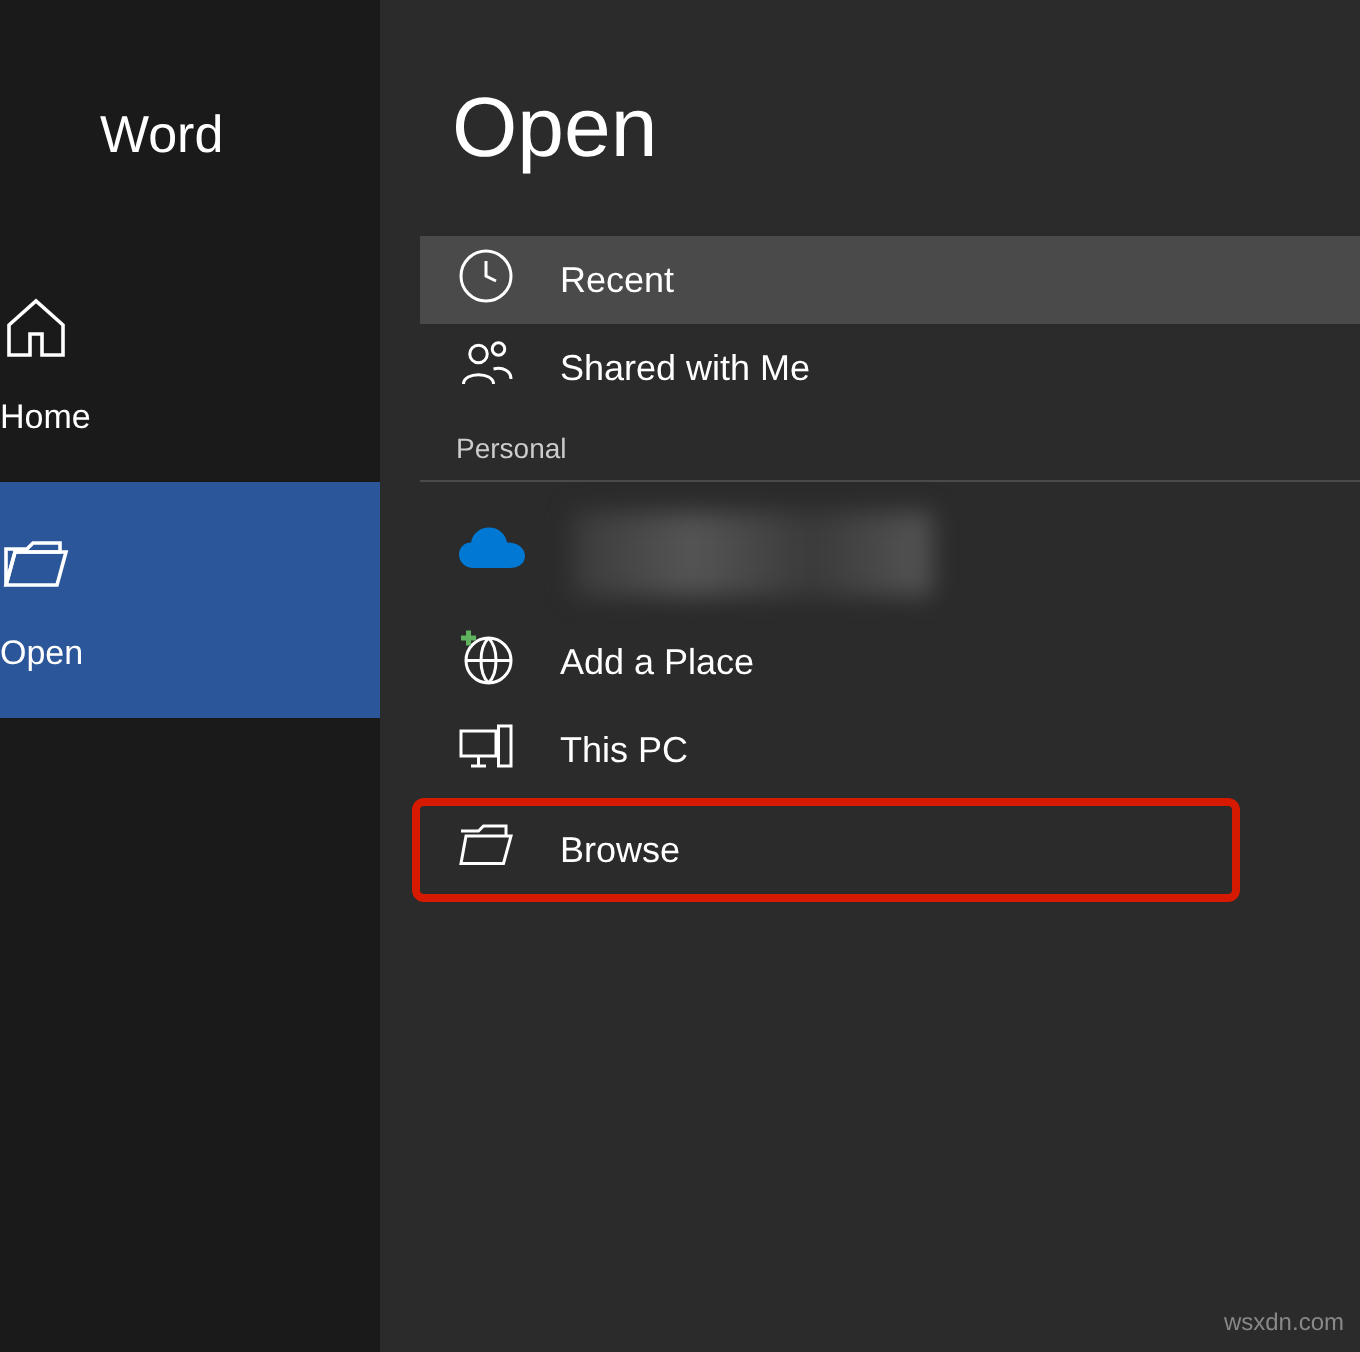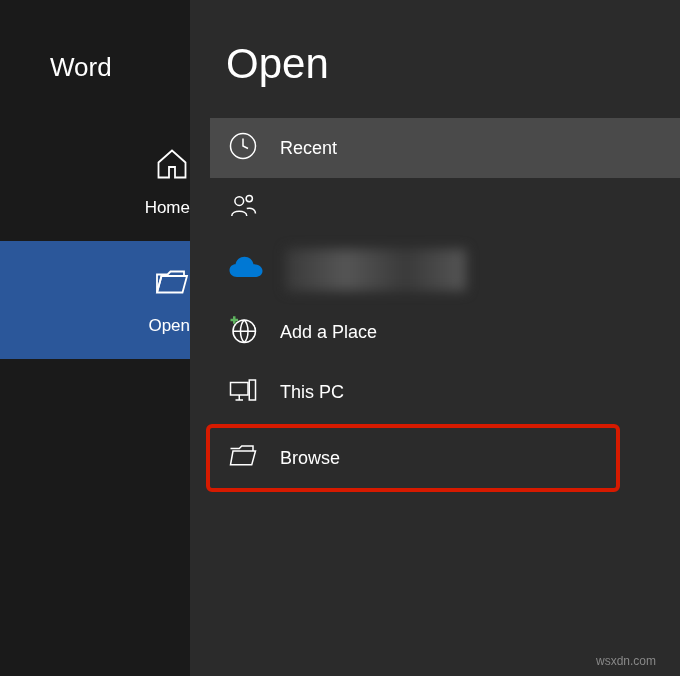--- a/index.html
+++ b/index.html
@@ -27,21 +27,21 @@
     }
     .app-title {
       font-size: 26px;
       font-weight: 400;
       padding: 0 0 40px 50px;
       color: #fff;
     }
     .nav-item {
       display: flex;
       flex-direction: column;
-      align-items: flex-end;
+      align-items: flex-start;
       justify-content: center;
       height: 118px;
       cursor: pointer;
       color: #fff;
       gap: 12px;
     }
     .nav-item.active {
       background: #2b579a;
     }
     .nav-icon svg {
@@ -67,21 +67,21 @@
       padding: 40px 0 30px 36px;
     }
     .locations {
       display: flex;
       flex-direction: column;
       padding-left: 20px;
     }
     .loc-item {
       display: flex;
       align-items: center;
-      height: 60px;
+      height: 44px;
       padding-left: 18px;
       cursor: pointer;
       gap: 22px;
     }
     .loc-item.selected {
       background: #4a4a4a;
     }
     .loc-item svg {
       width: 30px;
       height: 30px;
@@ -113,21 +113,21 @@
       filter: blur(6px);
       border-radius: 2px;
     }
     .highlight-box {
       border: 4px solid #d61a00;
       border-radius: 6px;
       margin: 2px 60px 0 -4px;
     }
     .watermark {
       position: absolute;
-      right: 24px;
+      right: 8px;
       bottom: 8px;
       font-size: 12px;
       color: #888;
     }
   </style>
 </head>
 <body>
 
 <div class="window">
 
@@ -172,22 +172,24 @@
 
       <div class="loc-item">
         <span>
           <svg viewBox="0 0 24 24" stroke="#fff" fill="none" stroke-width="1.2">
               <circle cx="9" cy="8" r="3.5"></circle>
               <path d="M3 20 C3 15 15 15 15 20"></path>
               <circle cx="17" cy="6" r="2.5"></circle>
               <path d="M15 14 C19 13 22 15 22 18"></path>
             </svg>
         </span>
-      </div>
-
+        <span class="loc-label">Shared with Me</span>
+      </div>
+
+      <div class="section-header">Personal</div>
 
       <div class="loc-item onedrive-item">
         <span class="onedrive-icon">
           <svg viewBox="0 0 24 24" fill="#0078d4" stroke="none">
               <path d="M6 18 C3 18 1 16 1 13.5 C1 11 3 9.5 5 9.5 C5.5 6.5 8 4.5 11 4.5 C14 4.5 16.5 6.5 17 9.5 C20 9.5 23 11 23 14 C23 17 20 18 18 18 Z"></path>
             </svg>
         </span>
         <div class="blurred-text"></div>
       </div>
 

